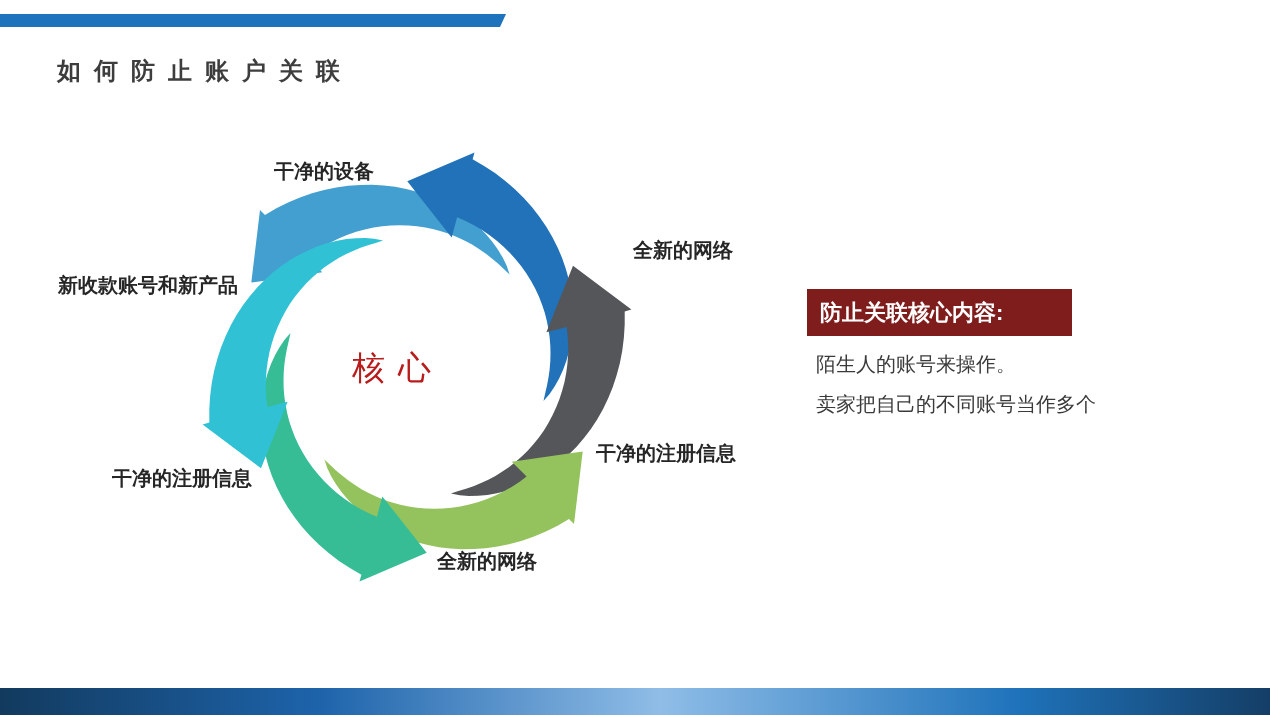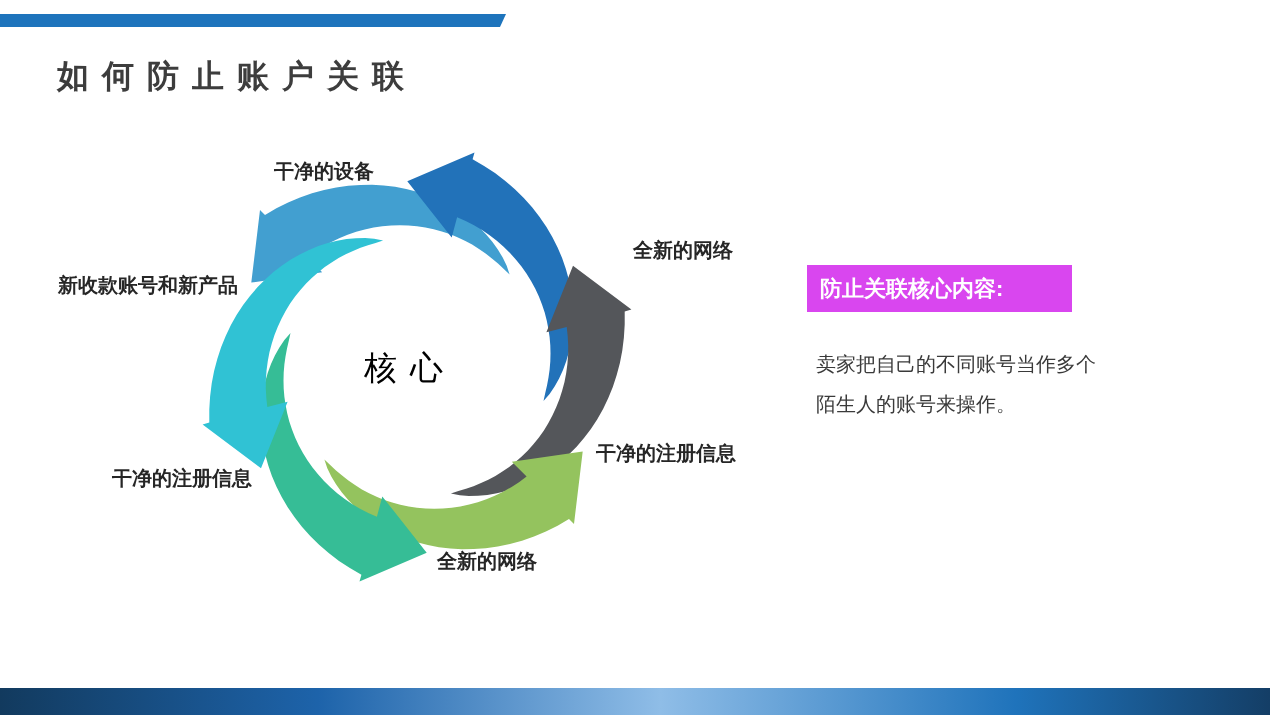--- a/index.html
+++ b/index.html
@@ -7,31 +7,31 @@
     width:1270px;height:715px;position:relative;overflow:hidden;
     background:#ffffff;
     font-family:"Liberation Sans","DejaVu Sans",sans-serif;
   }
   .top-bar{
     position:absolute;left:0;top:14px;width:506px;height:13px;
     clip-path:polygon(0 0,100% 0,calc(100% - 6px) 100%,0 100%);
   }
   .page-title{
     position:absolute;left:57px;top:55px;
-    font-size:32px;font-weight:bold;letter-spacing:13px;color:#3d3d3d;
+    font-size:24px;font-weight:bold;letter-spacing:13px;color:#3d3d3d;
     white-space:nowrap;
   }
   .cycle-svg{position:absolute;left:160px;top:130px;width:514px;height:480px;}
   .diagram-label{
     position:absolute;font-size:20px;font-weight:bold;color:#262626;
     white-space:nowrap;line-height:24px;
   }
   .core-label{
-    position:absolute;left:364px;top:346px;
-    font-size:33px;font-weight:normal;letter-spacing:13px;color:#000000;
+    position:absolute;left:352px;top:346px;
+    font-size:33px;font-weight:normal;letter-spacing:13px;color:#b91c1c;
     white-space:nowrap;
   }
   .panel-heading{
     position:absolute;left:807px;top:265px;width:265px;height:47px;
     box-sizing:border-box;padding-left:13px;
     display:flex;align-items:center;
     color:#ffffff;font-size:22px;font-weight:bold;white-space:nowrap;
   }
   .panel-body{
     position:absolute;left:816px;top:344px;width:310px;
@@ -59,19 +59,19 @@
 
 <div class="core-label">核心</div>
 
 <div class="diagram-label" style="left:274px;top:159px;text-align:right;">干净的设备</div>
 <div class="diagram-label" style="left:589px;top:238px;margin-left:44px;">全新的网络</div>
 <div class="diagram-label" style="left:596px;top:441px;">干净的注册信息</div>
 <div class="diagram-label" style="left:437px;top:549px;">全新的网络</div>
 <div class="diagram-label" style="left:112px;top:466px;">干净的注册信息</div>
 <div class="diagram-label" style="left:58px;top:265px;margin-top:8px;">新收款账号和新产品</div>
 
-<div class="panel-heading" style="background: #d946ef;">防止关联核心内容:</div>
+<div class="panel-heading" style="background: #7f1d1d; margin-top: 24px;">防止关联核心内容:</div>
 <div class="panel-body">
+  <div>陌生人的账号来操作。</div>
   <div>卖家把自己的不同账号当作多个</div>
-  <div>陌生人的账号来操作。</div>
 </div>
 
 <div class="bottom-bar" style="background: linear-gradient(90deg, rgb(18, 58, 94) 0%, rgb(29, 99, 170) 25%, rgb(143, 189, 231) 52%, rgb(31, 115, 187) 80%, rgb(20, 62, 102) 100%);"></div>
 
 </body></html>

